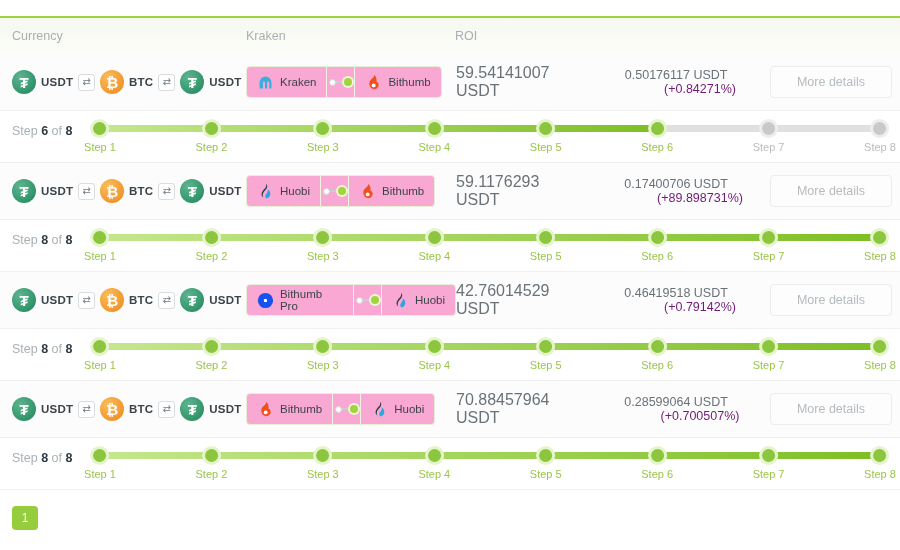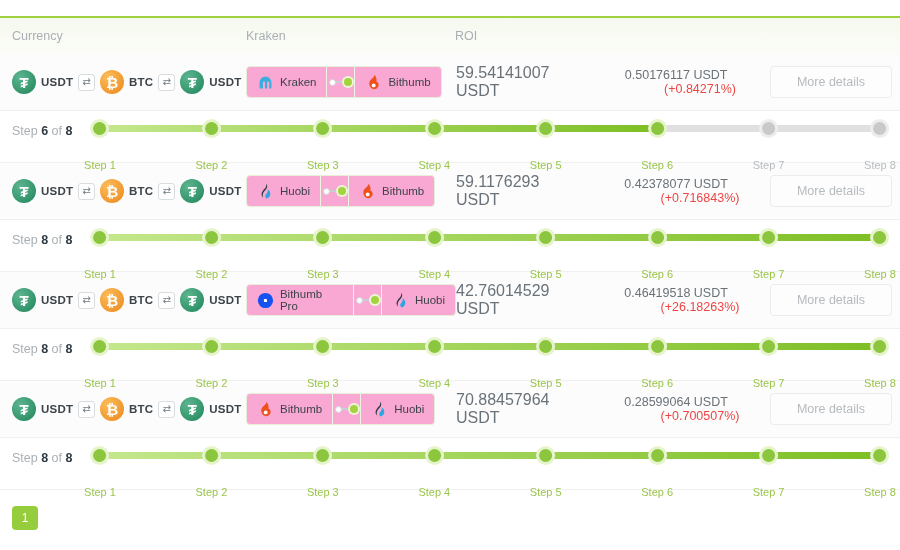--- a/index.html
+++ b/index.html
@@ -85,21 +85,21 @@
   }
   .conn-line { width: 8px; height: 2px; background: #c8cdd1; }
   .conn-dot-green {
     width: 8px; height: 8px; border-radius: 50%;
     background: #a5d33f; box-shadow: 0 0 0 2px #ecf6d8;
   }
 
   
   .amount-text { font-size: 16px; color: #6a7279; }
   .roi-text { font-size: 12.5px; color: #6a7279; }
-  .roi-pct { color: #ef4444; margin-left: 48px; }
+  .roi-pct { color: #701a75; margin-left: 48px; }
 
   
   .more-btn {
     width: 122px; height: 32px;
     border: 1px solid #ececec; border-radius: 4px;
     background: #fdfdfd;
     color: #b6bbbf; font-size: 12.5px;
     display: flex; align-items: center; justify-content: center;
     cursor: pointer;
   }
@@ -141,21 +141,21 @@
     width: 13px; height: 13px; border-radius: 50%;
     margin-top: 3px;
     background: #8cc63e;
     box-shadow: 0 0 0 3px #e6f4cb;
   }
   .node-dot.off {
     background: #c9c9c9;
     box-shadow: 0 0 0 3px #ededed;
   }
   .node-label {
-    margin-top: 24px;
+    margin-top: 6px;
     font-size: 11px; color: #9ac54a; white-space: nowrap;
   }
   .node-label.off { color: #b8bcbf; }
 
   
   .pagination { padding: 16px 0 0 12px; }
   .page-btn {
     width: 26px; height: 24px;
     background: #96cd3c; border-radius: 4px;
     color: #fff; font-size: 12px;
@@ -294,21 +294,21 @@
               </div>
               <div class="exch">
                 <svg class="exch-icon" viewBox="0 0 20 20">
                   <path d="M11 1 C11 5 6 6 5.2 10 C4.5 13.6 6.9 17.4 10.3 17.8 C14 18.2 16.4 15.4 16 12.2 C15.7 9.8 14 8.6 13.4 9.6 C14.2 6.4 13.1 2.8 11 1 Z" fill="#f0501e"></path>
                   <circle cx="10.2" cy="13.4" r="2.3" fill="#fff"></circle>
                 </svg>
                 <span class="exch-name">Bithumb</span>
               </div>
             </div></div>
           <div class="col-amount amount-text">59.1176293 USDT</div>
-          <div class="col-roi roi-text"><span>0.42378077 USDT</span> <span class="roi-pct">(+0.716843%)</span></div>
+          <div class="col-roi roi-text"><span>0.17400706 USDT</span> <span class="roi-pct">(+89.898731%)</span></div>
           <div class="col-action">
             <div class="more-btn">More details</div>
           </div>
         </div>
         <div class="steps-row">
           <div class="steps-label">Step <b>8</b> of <b>8</b></div>
           <div class="steps-track">
             <div class="bar-bg"></div>
             <div class="bar-fill" style="width:100%"></div>
             <div class="step-node" style="left:0%">
@@ -378,21 +378,21 @@
               </div>
               <div class="exch">
                 <svg class="exch-icon" viewBox="0 0 20 20">
                   <path d="M10.8 1 C11.6 5 9 6.6 7 9 C4.8 11.6 4.6 15 7.2 17 C5.8 13.4 7.6 10.6 10 8.2 C12.6 5.6 12.6 2.8 10.8 1 Z" fill="#2f3b44"></path>
                   <path d="M12.4 7.4 C13.4 10 12 11.6 10.6 13.2 C9.2 14.8 9.4 17.2 11.4 18.2 C14.4 17.6 16 15 15.6 12.2 C15.3 10 14 8.2 12.4 7.4 Z" fill="#2da5e0"></path>
                 </svg>
                 <span class="exch-name">Huobi</span>
               </div>
             </div></div>
           <div class="col-amount amount-text">42.76014529 USDT</div>
-          <div class="col-roi roi-text"><span>0.46419518 USDT</span> <span class="roi-pct">(+26.18263%)</span></div>
+          <div class="col-roi roi-text"><span>0.46419518 USDT</span> <span class="roi-pct">(+0.79142%)</span></div>
           <div class="col-action">
             <div class="more-btn">More details</div>
           </div>
         </div>
         <div class="steps-row">
           <div class="steps-label">Step <b>8</b> of <b>8</b></div>
           <div class="steps-track">
             <div class="bar-bg"></div>
             <div class="bar-fill" style="width:100%"></div>
             <div class="step-node" style="left:0%">

